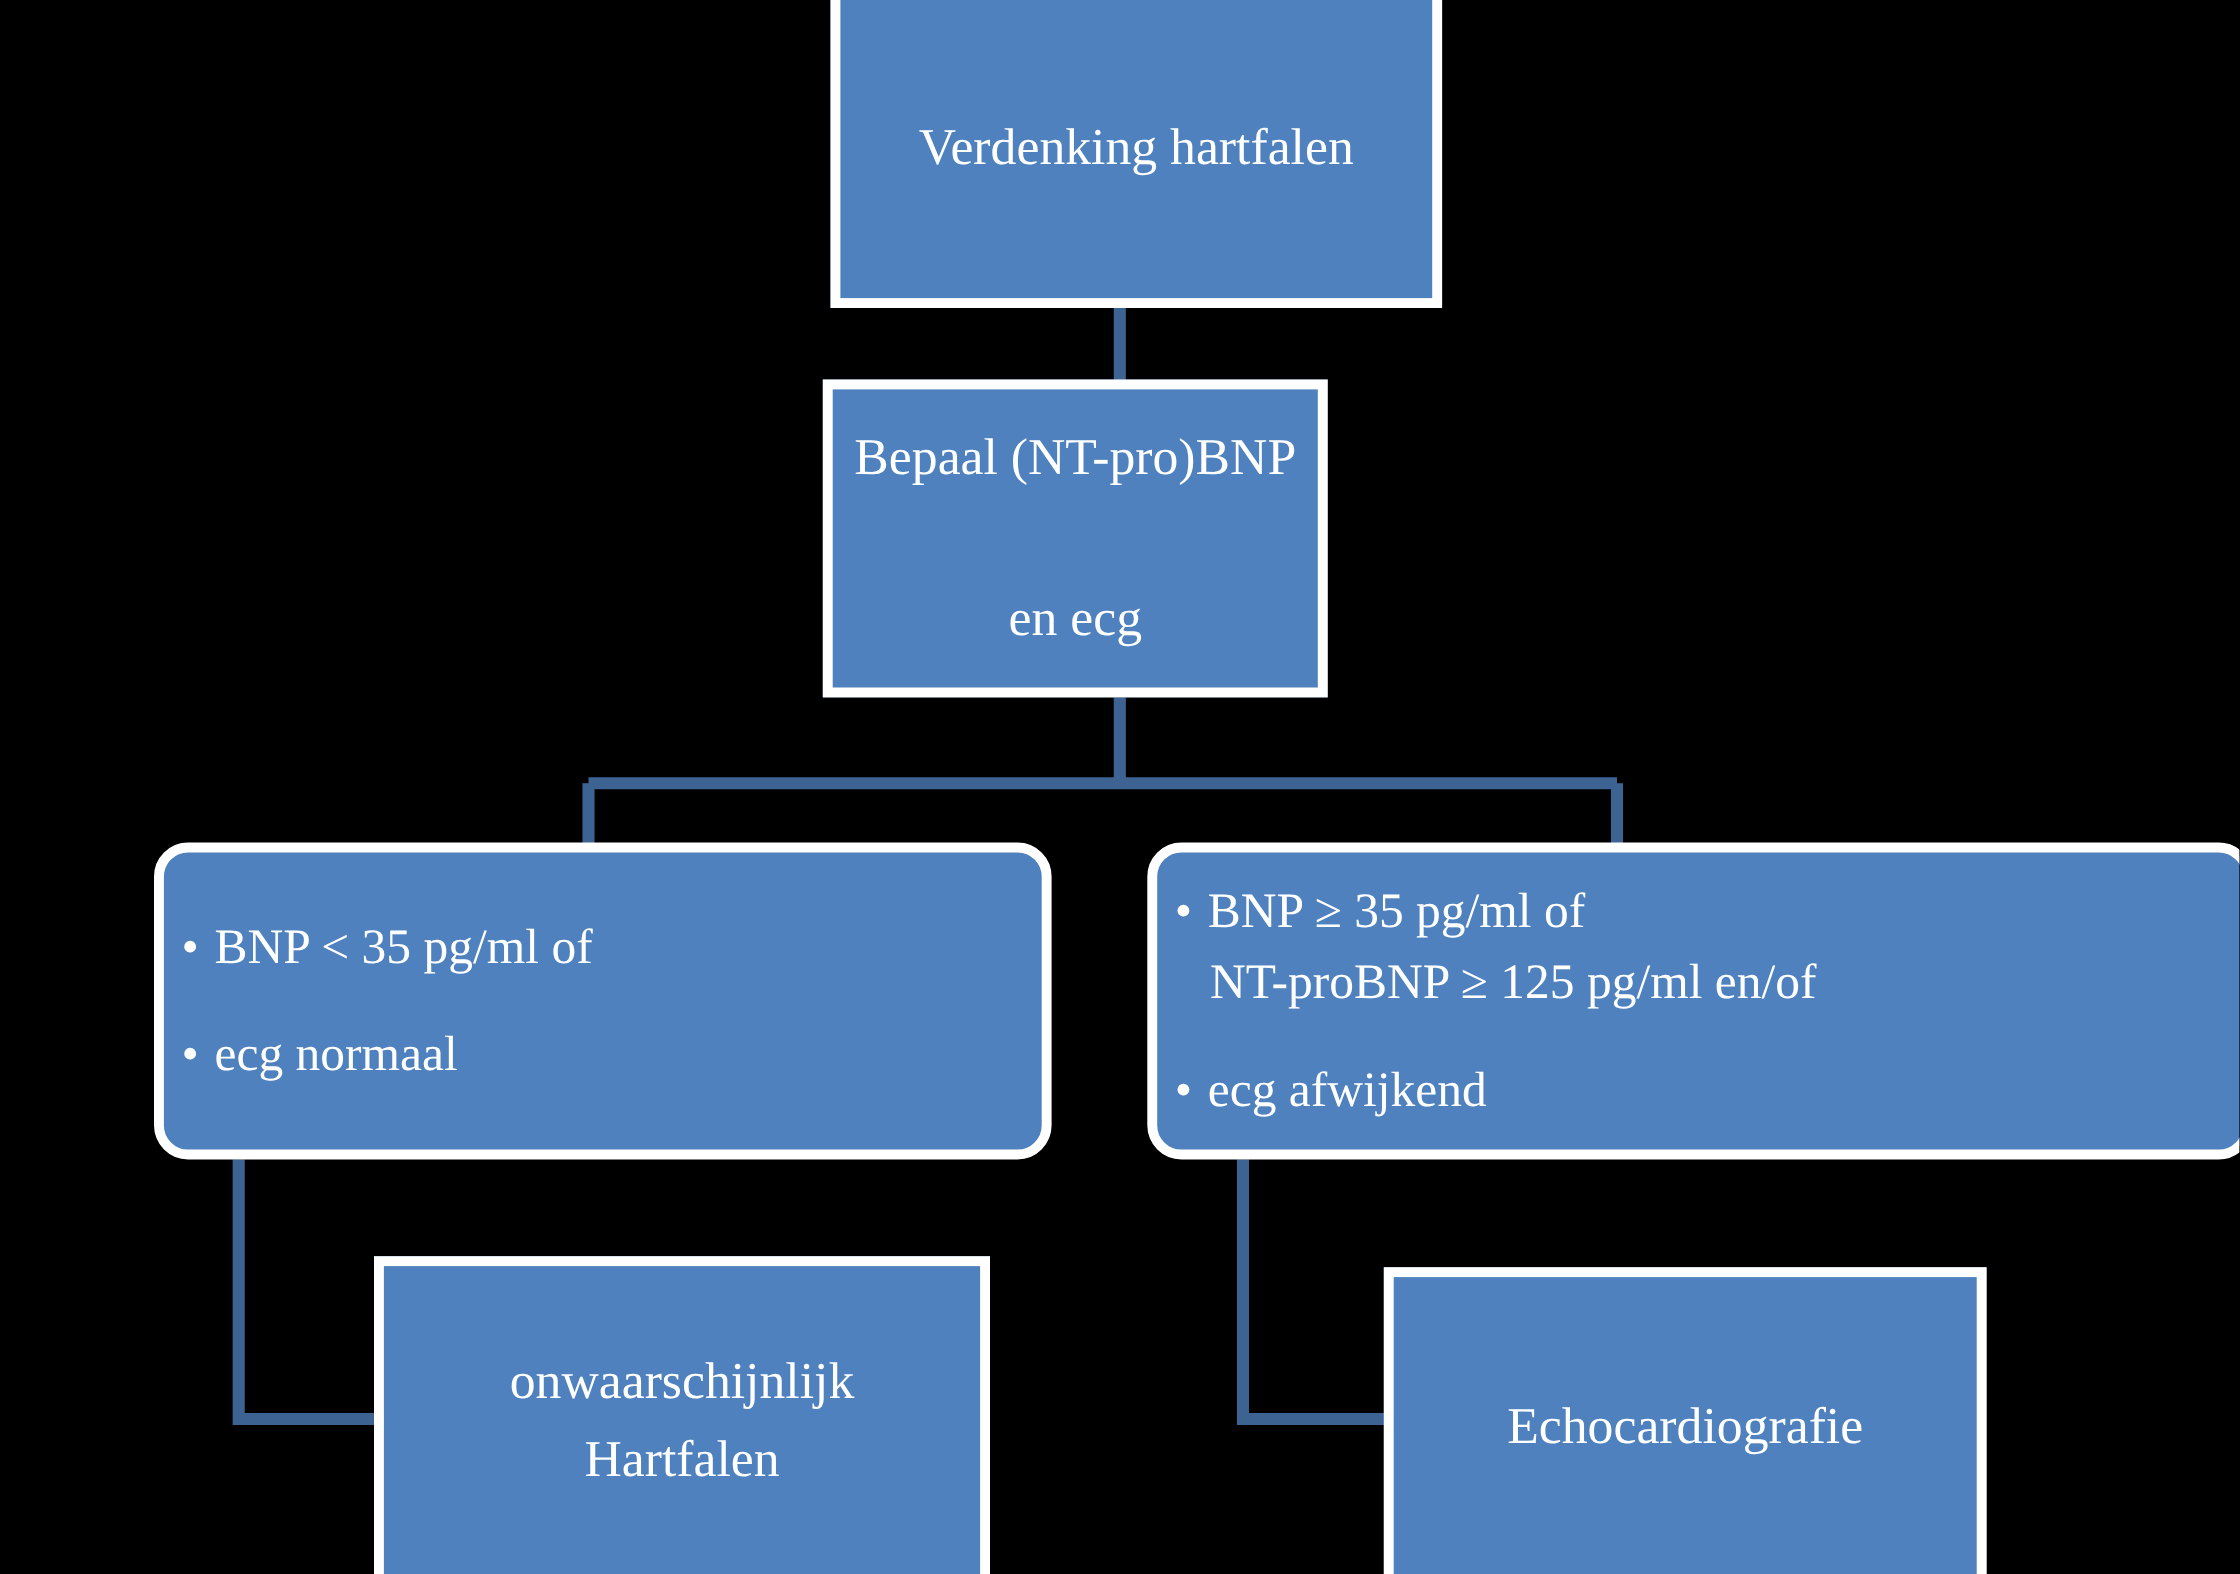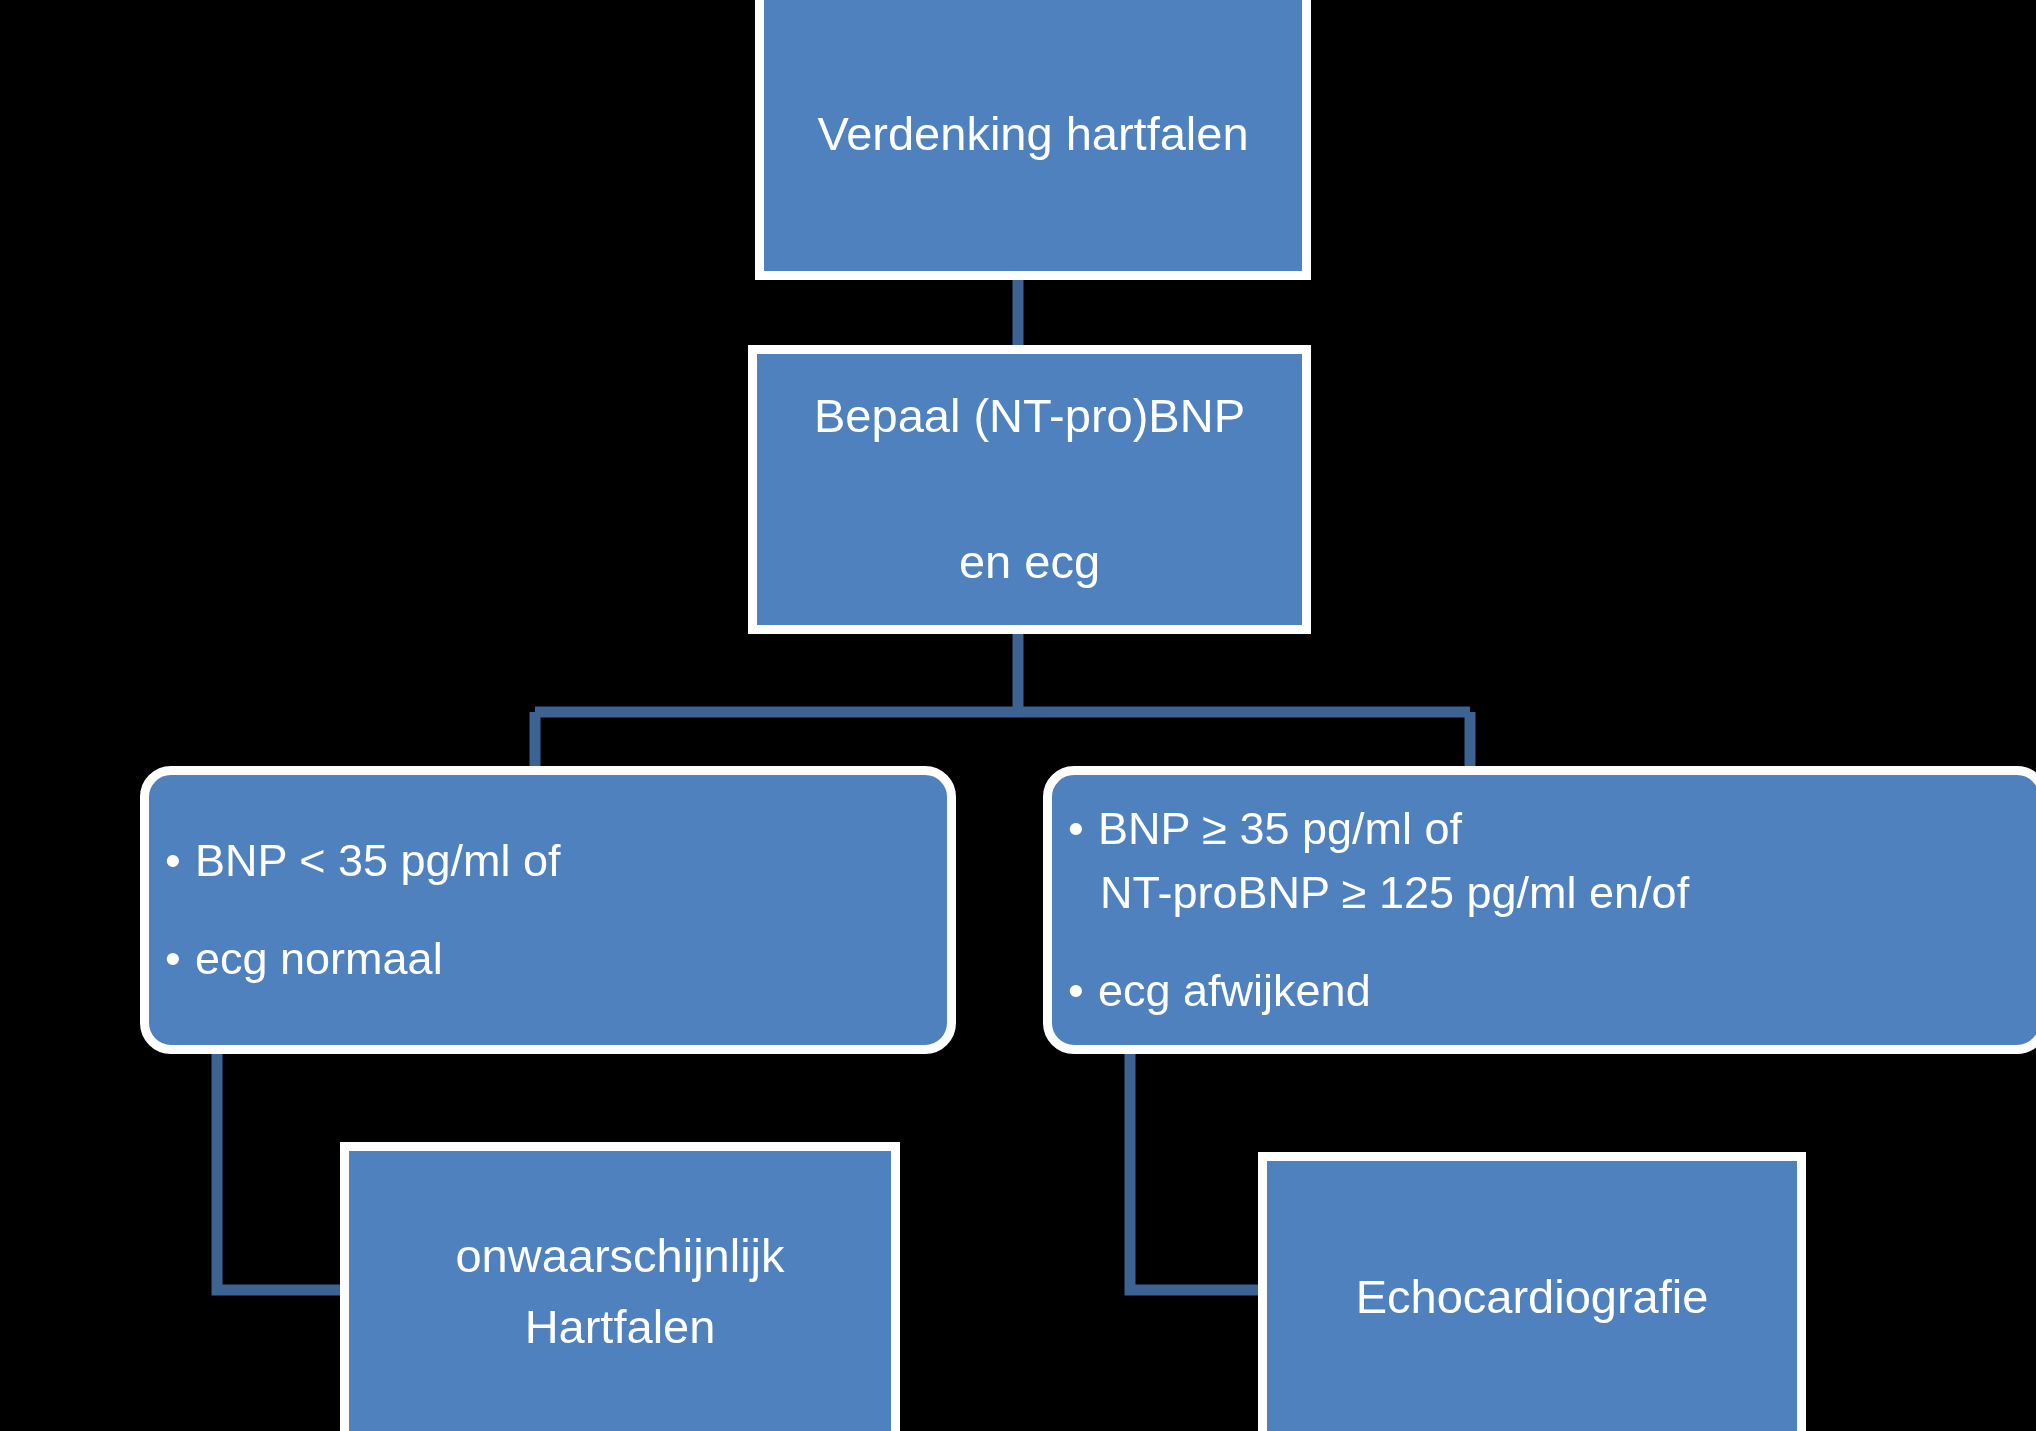--- a/index.html
+++ b/index.html
@@ -6,21 +6,21 @@
     margin: 0;
     padding: 0;
     background: #000000;
   }
   #canvas {
     position: relative;
     width: 2036px;
     height: 1431px;
     background: #000000;
     overflow: hidden;
-    font-family: Liberation Sans, sans-serif;
+    font-family: Liberation Serif, serif;
   }
 
   
   .connectors {
     position: absolute;
     left: 0;
     top: 0;
     width: 2036px;
     height: 1431px;
     z-index: 1;
@@ -74,21 +74,21 @@
   }
   .node.bullets .cont {
     display: block;
     white-space: nowrap;
     padding-left: 32px;
   }
   .node.bullets .spacer { height: 34px; }
 
   
   #node-suspicion     { left: 755px;  top: -12px;  width: 556px; height: 292px; }
-  #node-measure       { left: 748px;  top: 345px;  width: 563px; height: 289px; gap: 43px; }
+  #node-measure       { left: 748px;  top: 345px;  width: 459px; height: 289px; gap: 43px; }
   #node-low-values    { left: 140px;  top: 766px;  width: 816px; height: 288px; }
   #node-high-values   { left: 1043px; top: 766px;  width: 1005px; height: 288px; }
   #node-unlikely      { left: 340px;  top: 1142px; width: 560px; height: 300px; }
   #node-echo          { left: 1258px; top: 1152px; width: 548px; height: 290px; }
 </style>
 </head>
 <body>
 
 <div id="canvas">
 

